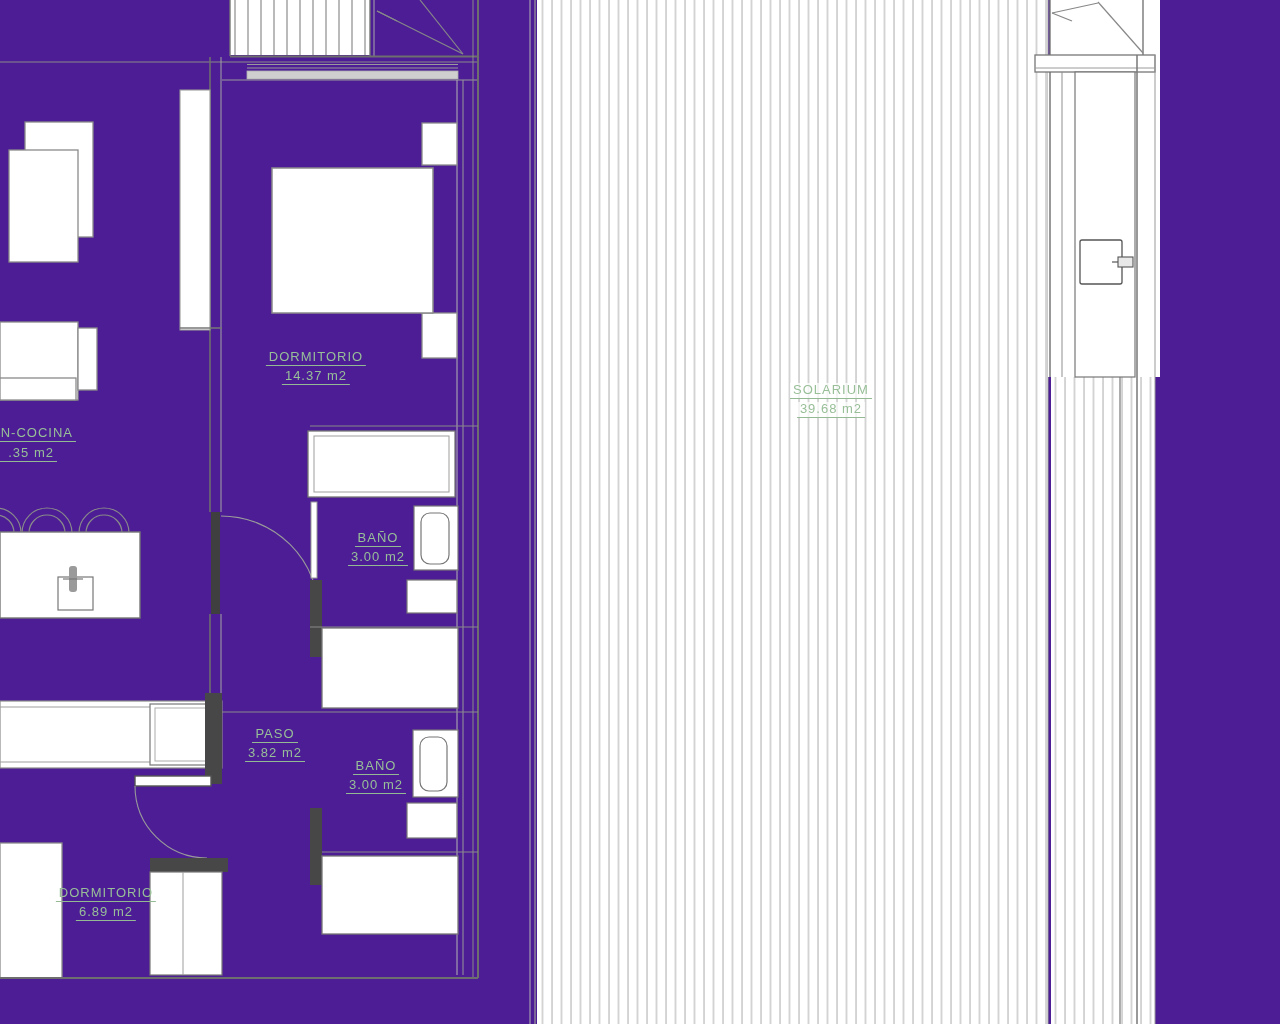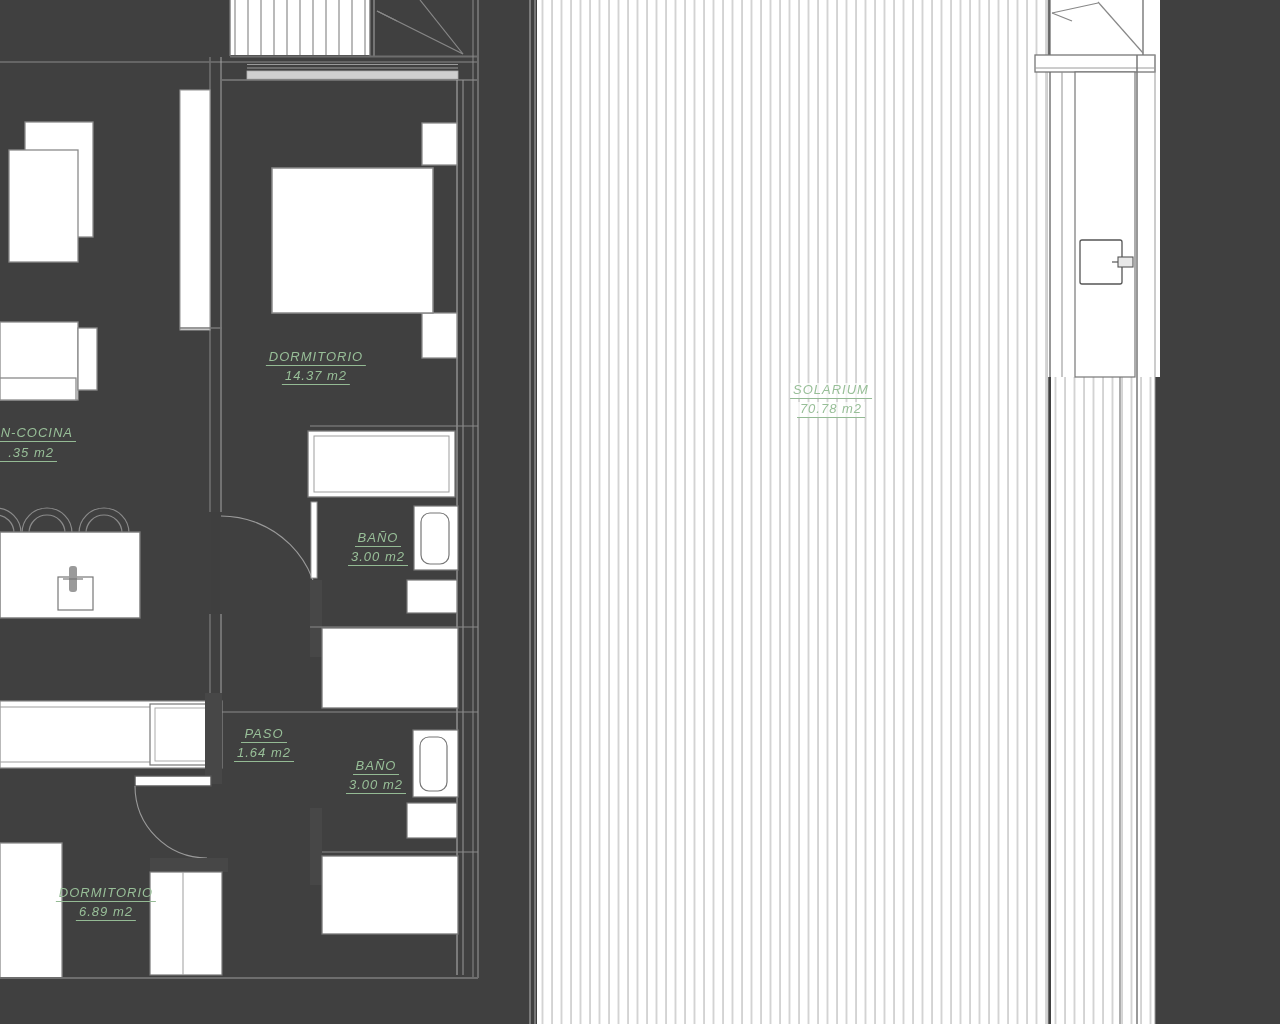--- a/index.html
+++ b/index.html
@@ -1,18 +1,18 @@
 <!DOCTYPE html>
 <html><head>
 <meta charset="utf-8">
 <style>
   html,body{margin:0;padding:0;background:#ffffff;}
   #canvas{
     position:relative;width:1280px;height:1024px;overflow:hidden;
-    background:#404040;font-family:"Liberation Sans",sans-serif;font-style:italic;
+    background:#4c1d95;font-family:"Liberation Sans",sans-serif;
   }
   #plan-svg{position:absolute;left:0;top:0;}
   .room-label{
     position:absolute;text-align:center;transform:translateX(-50%);
     font-size:13px;line-height:1;color:#98bf98;letter-spacing:1px;
     white-space:nowrap;z-index:5;
   }
   .room-label .row{margin-bottom:3px;}
   .room-label .ln{
     display:inline-block;border-bottom:1.4px solid #94ba94;
@@ -203,33 +203,33 @@
 </div>
 <div class="room-label noshift" style="left:-30px;top:446px;width:87px">
   <div class="row"><span class="ln">.35 m2</span></div>
 </div>
 
 <div class="room-label" style="left:378px;top:531px">
   <div class="row"><span class="ln">BAÑO</span></div>
   <div class="row"><span class="ln">3.00 m2</span></div>
 </div>
 
-<div class="room-label" style="left:264px;top:727px">
+<div class="room-label" style="left:275px;top:727px">
   <div class="row"><span class="ln">PASO</span></div>
-  <div class="row"><span class="ln">1.64 m2</span></div>
+  <div class="row"><span class="ln">3.82 m2</span></div>
 </div>
 
 <div class="room-label" style="left:376px;top:759px">
   <div class="row"><span class="ln">BAÑO</span></div>
   <div class="row"><span class="ln">3.00 m2</span></div>
 </div>
 
 <div class="room-label" style="left:106px;top:886px">
   <div class="row"><span class="ln">DORMITORIO</span></div>
   <div class="row"><span class="ln">6.89 m2</span></div>
 </div>
 
 <div class="room-label bg" style="left:831px;top:383px">
   <div class="row"><span class="ln">SOLARIUM</span></div>
-  <div class="row"><span class="ln">70.78 m2</span></div>
+  <div class="row"><span class="ln">39.68 m2</span></div>
 </div>
 
 </div>
 
 </body></html>

